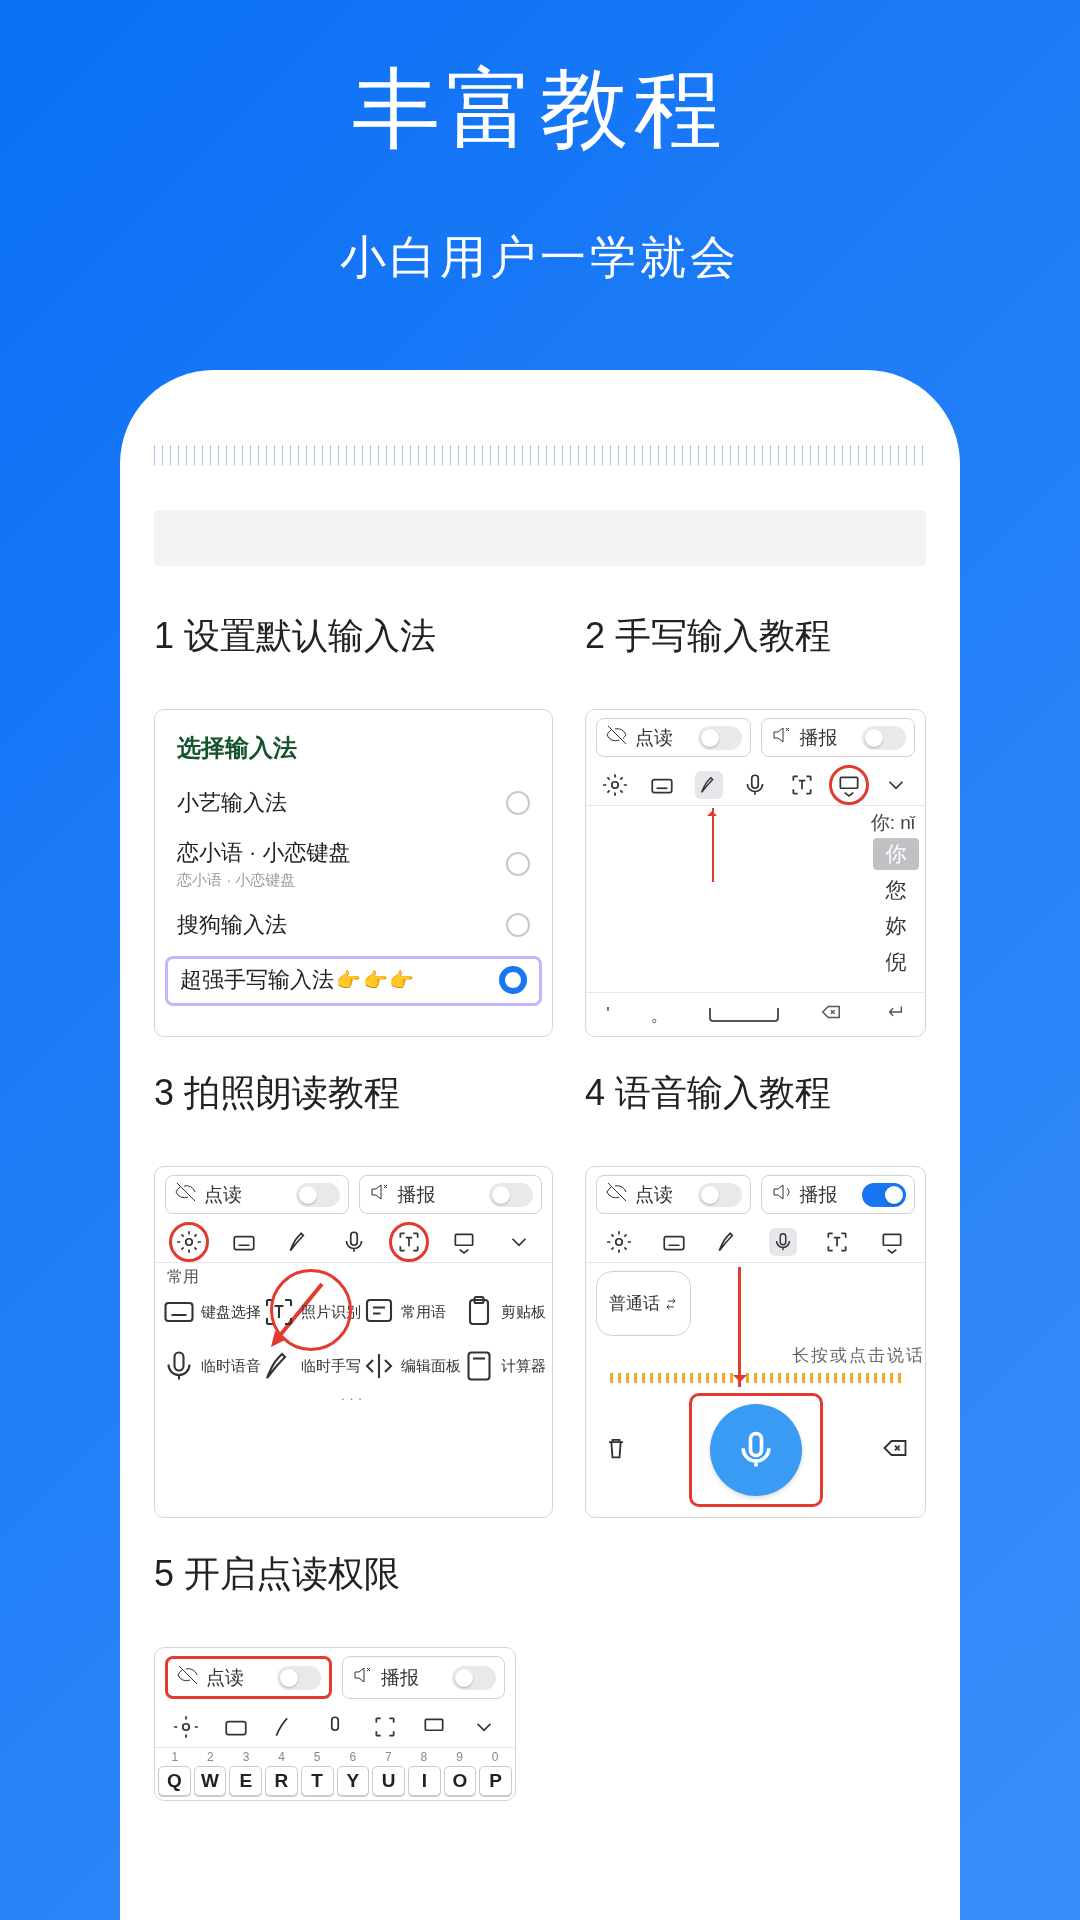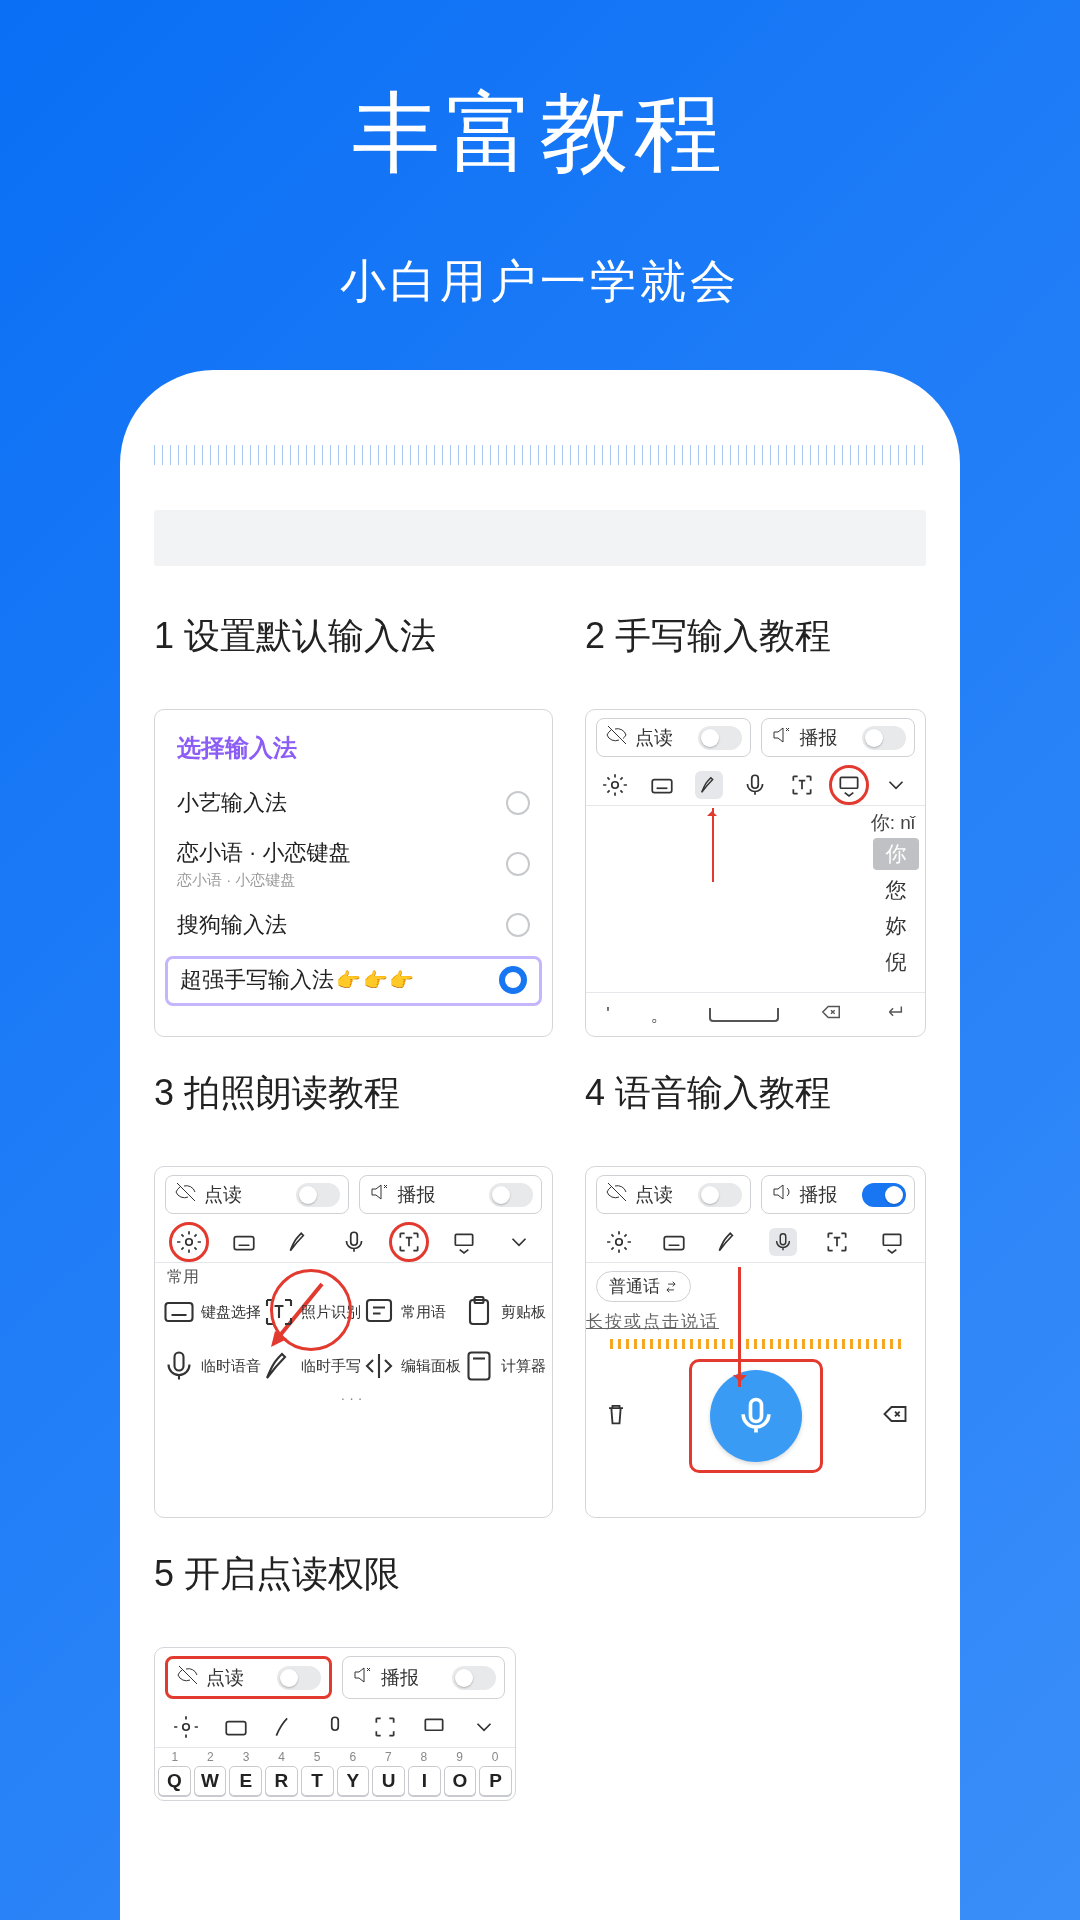--- a/index.html
+++ b/index.html
@@ -11,21 +11,20 @@
     overflow: hidden;
     position: relative;
   }
   .page-title {
     color: #fff;
     font-size: 88px;
     font-weight: 400;
     text-align: center;
     padding-top: 50px;
     letter-spacing: 6px;
-    margin-top: 24px;
   }
   .page-subtitle {
     color: #fff;
     font-size: 46px;
     font-weight: 300;
     text-align: center;
     margin-top: 58px;
     letter-spacing: 4px;
   }
   .phone {
@@ -78,21 +77,21 @@
   .card {
     border: 1px solid #d4d6da;
     border-radius: 10px;
     background: #fff;
     overflow: hidden;
   }
 
   
   .s1 { height: 328px; }
   .s1-head {
-    font-size: 24px; font-weight: 600; color: #8b5cf6;
+    font-size: 24px; font-weight: 600; color: #14532d;
     padding: 22px 22px 14px 22px;
     font-family: Liberation Serif, serif;
   }
   .s1-row {
     display: flex; justify-content: space-between; align-items: center;
     padding: 10px 22px;
   }
   .s1-label { font-size: 22px; color: #222; }
   .s1-sub  { font-size: 15px; color: #999; margin-top: 3px; }
   .s1-radio {
@@ -197,23 +196,23 @@
   .s3-arrow {
     position:absolute; left:112px; top:112px; width:60px; height:70px;
     pointer-events:none;
   }
 
   
   .s4 { height: 352px; position: relative;}
   .s4-pill{
     display:inline-flex; align-items:center; gap:4px;
     border:1px solid #cfd1d5; border-radius:16px;
-    padding:3px 12px; font-size:17px; color:#333; margin:8px 10px 0 10px;
-  }
-  .s4-tip{ text-align:left; font-size:17px; color:#666; margin-top:8px; letter-spacing:2px;text-decoration:underline;}
+    padding:20px 12px; font-size:17px; color:#333; margin:8px 10px 0 10px;
+  }
+  .s4-tip{ text-align:right; font-size:17px; color:#666; margin-top:8px; letter-spacing:2px;}
   .s4-wave{
     height:10px; margin:6px auto 0 auto; width:86%;
     background: repeating-linear-gradient(to right,#f5a623 0 3px,transparent 3px 8px);
   }
   .s4-microw{
     display:flex; align-items:center; justify-content:space-between;
     padding:10px 16px 14px 16px;
   }
   .s4-micwrap{
     border:3px solid #e23a2f; border-radius:10px; padding:8px 18px;

